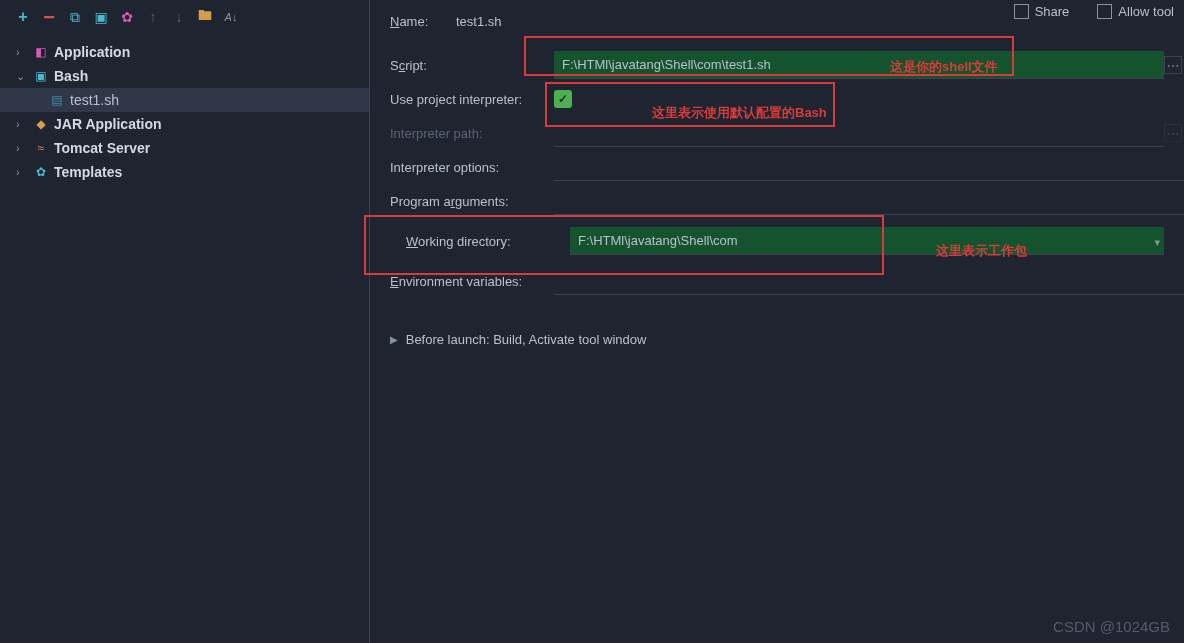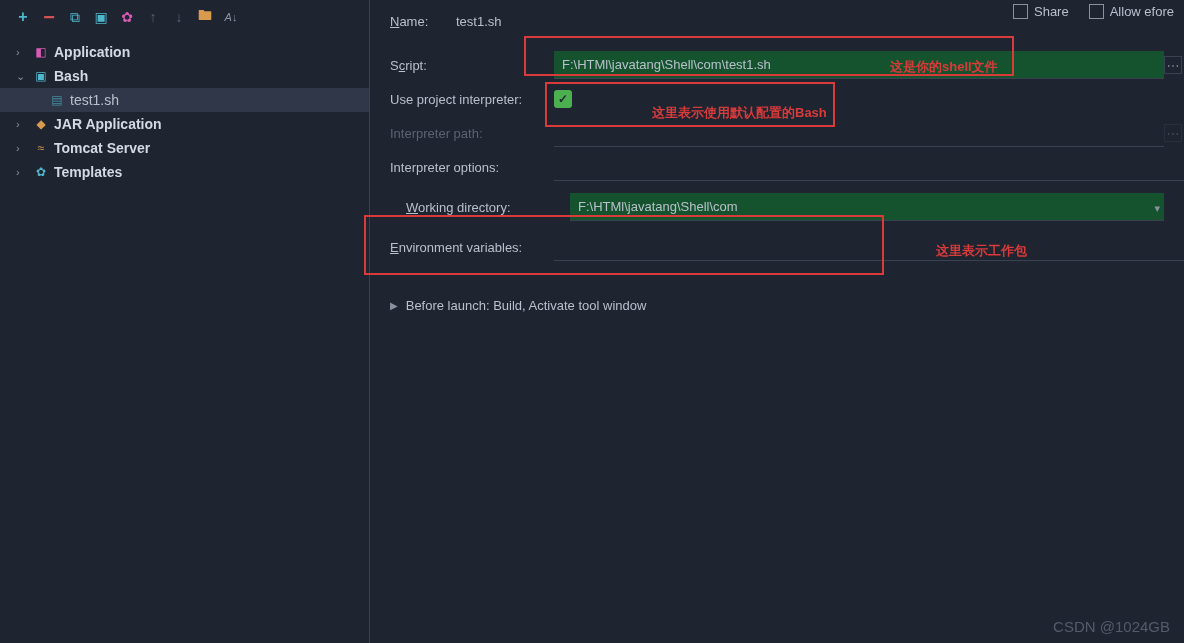--- a/index.html
+++ b/index.html
@@ -83,21 +83,21 @@
     .form-input.flat { background: transparent; }
     .chk {
       width: 18px; height: 18px;
       background: #4caf50;
       border-radius: 3px;
       display: flex; align-items: center; justify-content: center;
       color: #1e2430; font-weight: bold; font-size: 12px;
     }
     .top-right {
       position: absolute; top: 4px; right: 10px;
-      display: flex; gap: 20px; align-items: center;
+      display: flex; gap: 28px; align-items: center;
     }
     .checkbox-ctl { display: flex; gap: 6px; align-items: center; cursor: pointer; }
     .chk-box { width: 15px; height: 15px; border: 1px solid #8a92a0; }
     .anno { position: absolute; color: #d93a3a; font-size: 13px; font-weight: 600; pointer-events: none; text-align: center; }
     .redbox { position: absolute; border: 2px solid #d93a3a; pointer-events: none; }
     .before-launch { display: flex; gap: 8px; align-items: center; margin-top: 28px; padding: 6px 0; color: #b8c0cc; }
     .tri { color: #8a92a0; font-size: 10px; }
     .brand { position: absolute; right: 14px; bottom: 8px; color: #6a7282; font-size: 15px; opacity: .7; margin-top: 8px; }
     .drop-ic { position: absolute; right: 8px; color: #8a92a0; font-size: 11px; }
     .browse-ic { position: absolute; right: 2px; color: #8a92a0; font-size: 13px; width: 18px; height: 18px; border: 1px solid #3a4252; display: flex; align-items: center; justify-content: center; }
@@ -152,21 +152,21 @@
 </div>
 
 <div class="main">
   <div class="top-right">
     <div class="checkbox-ctl">
       <span class="chk-box"></span>
       <span><span class="mn">S</span><span>hare</span></span>
     </div>
     <div class="checkbox-ctl">
       <span class="chk-box"></span>
-      <span>Allow efore</span>
+      <span>Allow tool</span>
     </div>
   </div>
 
   <div class="form-row" style="margin-bottom:10px;">
     <div class="form-label" style="width:52px;"><span class="mn">N</span>ame:</div>
     <div style="width:520px;">test1.sh</div>
   </div>
 
   <div class="form-row" style="position:relative; padding-right:20px;">
     <div class="form-label">S<span class="mn">c</span>ript:</div>
@@ -183,20 +183,24 @@
     <div class="form-label disabled">Interpreter path:</div>
     <input class="form-input flat" disabled="" style="">
     <span class="browse-ic" style="top:8px; opacity:.4;">⋯</span>
   </div>
 
   <div class="form-row">
     <div class="form-label">Interpreter options:</div>
     <input class="form-input flat" style="">
   </div>
 
+  <div class="form-row">
+    <div class="form-label">Program a<span class="mn">r</span>guments:</div>
+    <input class="form-input flat" style="">
+  </div>
 
   <div class="form-row" style="margin-top:6px; position:relative; padding-right:20px;margin-left:16px;">
     <div class="form-label"><span class="mn">W</span>orking directory:</div>
     <input class="form-input" value="F:\HTMl\javatang\Shell\com" style="">
     <span class="drop-ic" style="top:12px; right:24px;">▾</span>
   </div>
 
   <div class="form-row" style="margin-top:6px;">
     <div class="form-label"><span class="mn">E</span>nvironment variables:</div>
     <input class="form-input flat" style="">

